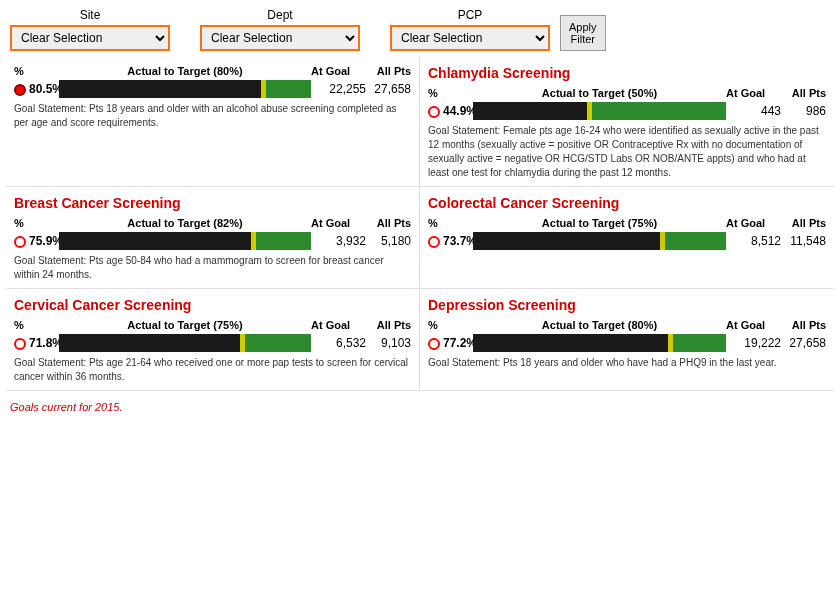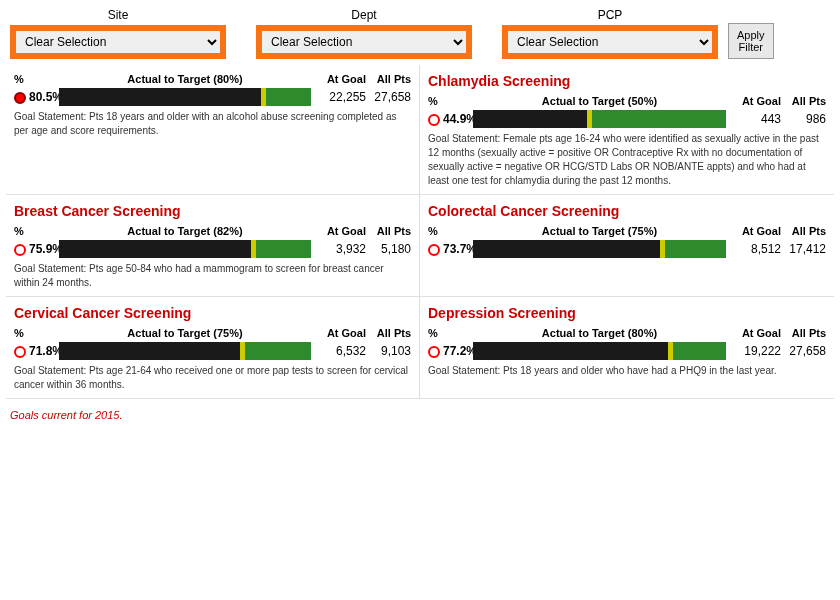--- a/index.html
+++ b/index.html
@@ -1,33 +1,33 @@
 <!DOCTYPE html>
 <html><head>
   <meta charset="utf-8">
   <style>
     * { box-sizing: border-box; margin: 0; padding: 0; }
     body { font-family: Arial, sans-serif; font-size: 12px; background: #fff; width: 840px; min-height: 600px; }
     
     .header { display: flex; align-items: flex-end; padding: 8px 10px 6px; gap: 0; }
     .filter-group { display: flex; flex-direction: column; align-items: center; }
     .filter-group label { font-size: 12px; margin-bottom: 3px; font-weight: normal; }
-    .filter-select { width: 216px; padding: 3px 5px; font-size: 12px; border: 6px solid #f97316; }
+    .filter-select { width: 160px; padding: 3px 5px; font-size: 12px; border: 2px solid #f97316; }
     .filter-spacer { width: 30px; }
     .apply-btn { margin-left: 10px; padding: 4px 8px; font-size: 11px; border: 1px solid #999; background: #e8e8e8; cursor: pointer; align-self: flex-end; height: 36px; }
 
     .main-grid { display: grid; grid-template-columns: 1fr 1fr; gap: 0; padding: 0 6px; }
     
     .screening-card { padding: 8px 8px 6px; border-bottom: 1px solid #e0e0e0; }
     .screening-title { color: #cc0000; font-size: 14px; font-weight: bold; margin-bottom: 6px; }
     
     .metrics-header { display: flex; align-items: center; margin-bottom: 3px; }
     .col-pct { width: 45px; font-size: 11px; font-weight: bold; }
     .col-actual { flex: 1; font-size: 11px; font-weight: bold; text-align: center; }
-    .col-atgoal { width: 55px; font-size: 11px; font-weight: bold; text-align: right; }
+    .col-atgoal { width: 55px; font-size: 11px; font-weight: bold; }
     .col-allpts { width: 45px; font-size: 11px; font-weight: bold; text-align: right; }
     
     .metrics-row { display: flex; align-items: center; margin-bottom: 4px; }
     .pct-value { width: 45px; font-size: 12px; font-weight: bold; display: flex; align-items: flex-end; gap: 3px; }
     .circle-indicator { width: 12px; height: 12px; border-radius: 50%; border: 2px solid red; background: white; flex-shrink: 0; }
     .circle-red { background: red; border-color: darkred; }
     .bar-container { flex: 1; height: 18px; background: #222; position: relative; overflow: hidden; }
     .atgoal-val { width: 55px; font-size: 12px; text-align: right; }
     .allpts-val { width: 45px; font-size: 12px; text-align: right; }
     
@@ -146,21 +146,21 @@
           <div class="pct-value">
             <div class="circle-indicator"></div>
             <span>73.7%</span>
           </div>
           <div class="bar-container">
             <div style="position: absolute; left: 0px; top: 0px; height: 100%; width: 74%; background: rgb(26, 26, 26);"></div>
             <div style="position: absolute; left: 74%; top: 0px; height: 100%; width: 2%; background: rgb(204, 204, 0);"></div>
             <div style="position: absolute; left: 76%; top: 0px; height: 100%; width: 24%; background: rgb(45, 138, 45);"></div>
           </div>
           <div class="atgoal-val">8,512</div>
-          <div class="allpts-val">17,412</div>
+          <div class="allpts-val">11,548</div>
         </div>
       </div>
       <div class="screening-card left-card">
         <div class="screening-title">Cervical Cancer Screening</div>
         <div class="metrics-header">
     <span class="col-pct">%</span>
     <span class="col-actual">Actual to Target (75%)</span>
     <span class="col-atgoal">At Goal</span>
     <span class="col-allpts">All Pts</span>
   </div>

